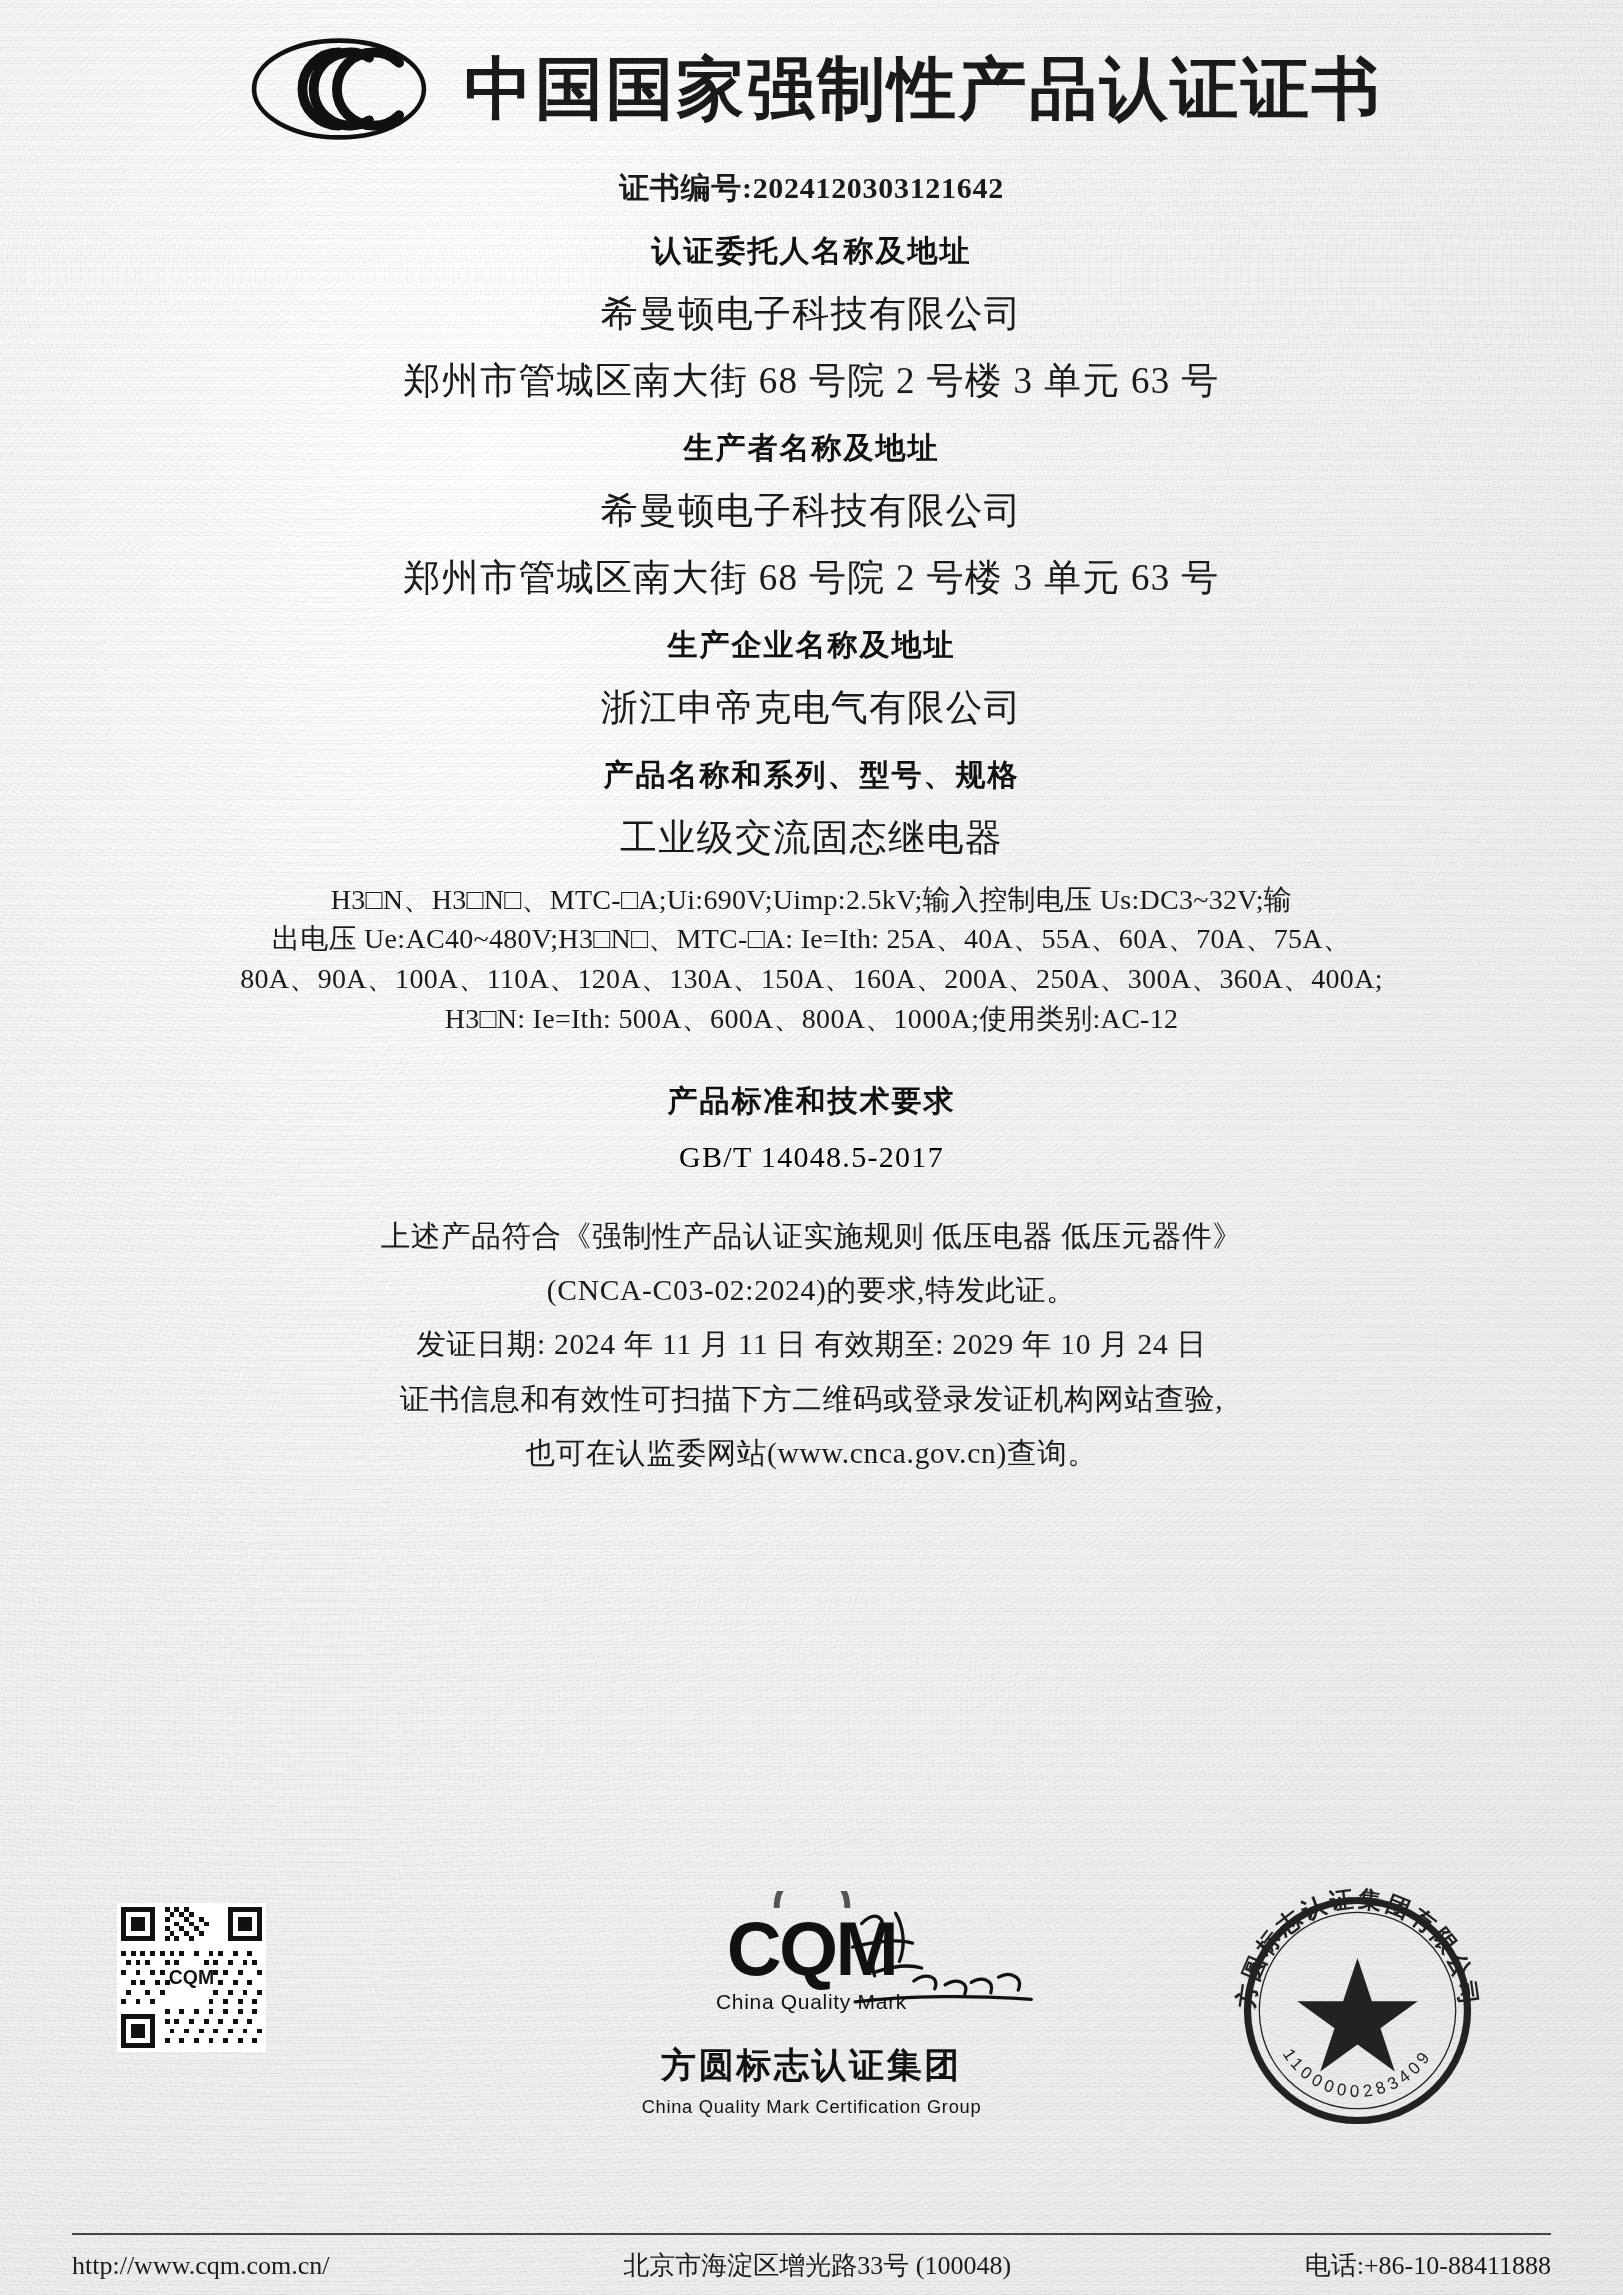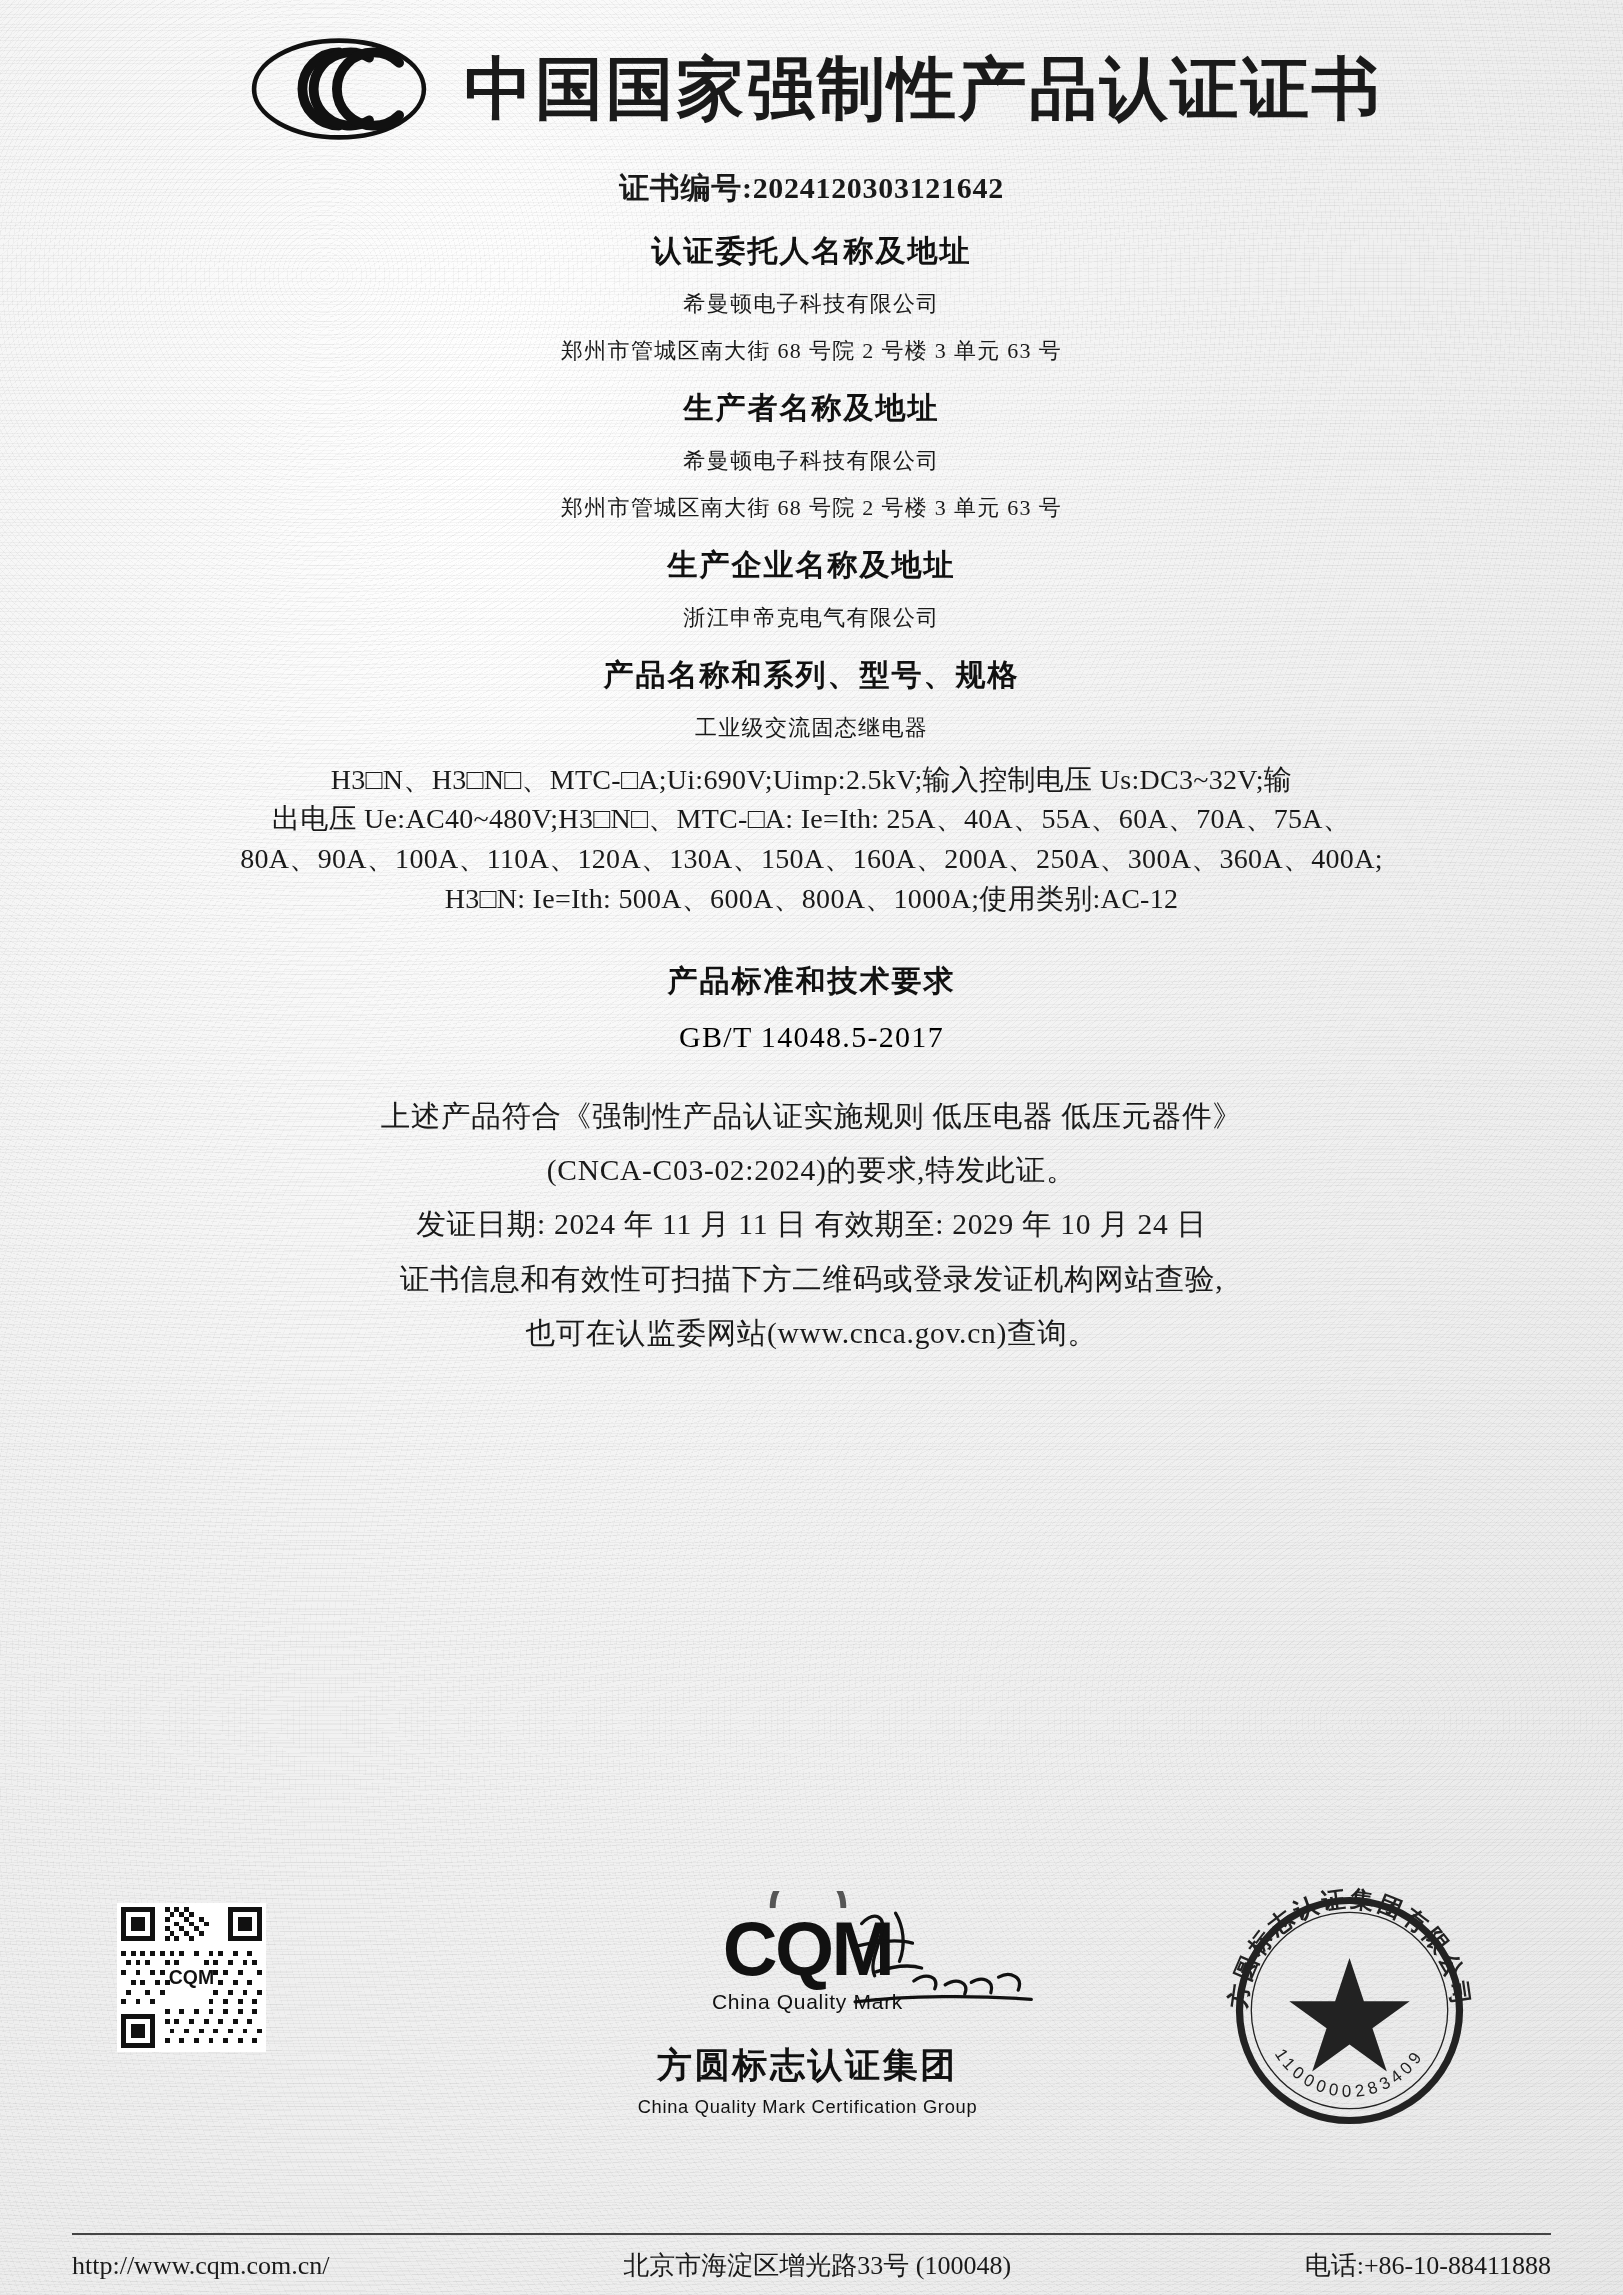--- a/index.html
+++ b/index.html
@@ -77,21 +77,21 @@
   }
   .section-title {
     font-family: "Liberation Serif", serif;
     font-weight: bold;
     font-size: 30px;
     color: #111;
     letter-spacing: 2px;
   }
   .section-line {
     font-family: "Liberation Serif", serif;
-    font-size: 22px;
+    font-size: 37px;
     color: #1a1a1a;
     margin-top: 17px;
     letter-spacing: 1.3px;
   }
 
   
   .spec-block {
     margin: 17px auto 0 auto;
     width: 1519px;
     text-align: center;
@@ -124,21 +124,21 @@
     font-size: 29.5px;
     color: #1a1a1a;
     margin: 0 0 14.4px 0;
     letter-spacing: 0.7px;
   }
 
   
   .footer-area {
     position: absolute;
     left: 0;
-    right: 8px;
+    right: 0;
     bottom: 63px;
     height: 367px;
   }
   .qr {
     position: absolute;
     left: 117px;
     top: 38px;
     width: 141px;
     height: 141px;
     background: #fff;

